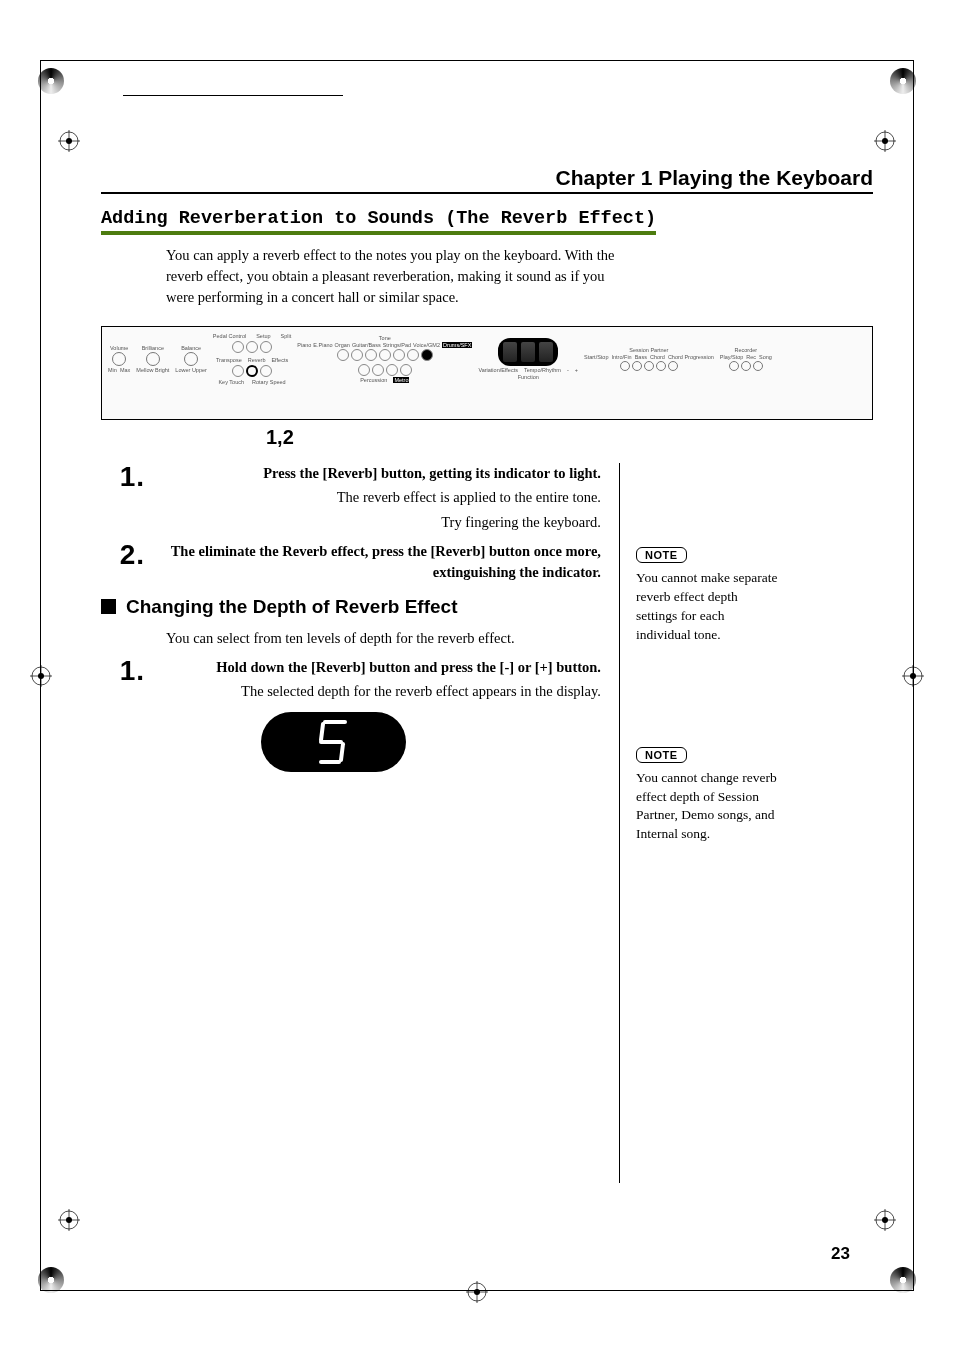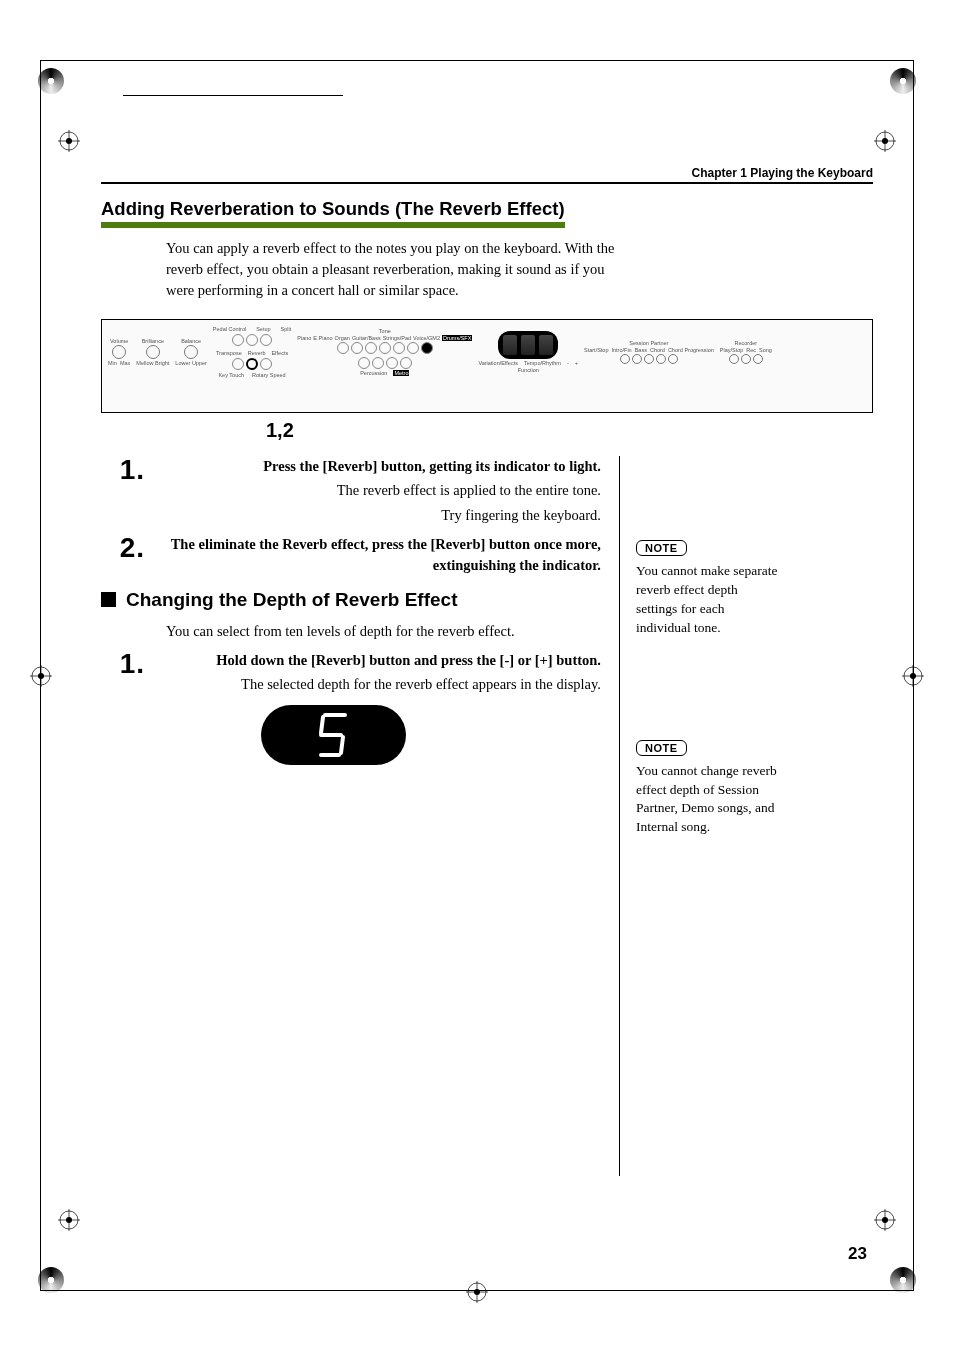--- a/index.html
+++ b/index.html
@@ -45,31 +45,31 @@
     align-items: center;
     gap: 6px;
   }
   .thin-rule {
     border: 0; border-top: 0.5px solid #000; margin: 4px 0 70px 22px; width: 220px;
   }
   .chapter-title {
     text-align: right;
     font-family: "Trebuchet MS", Arial, sans-serif;
     font-weight: bold;
-    font-size: 12px;
+    font-size: 21px;
     margin-bottom: 2px;
   }
   .chapter-rule {
     border: 0; border-top: 2px solid #000; margin: 0 0 14px 0;
   }
   .section-title {
-    font-family: Liberation Sans, sans-serif;
+    font-family: Liberation Mono, monospace;
     font-weight: bold;
     font-size: 18.5px;
-    border-bottom: 6px solid #4d7c0f;
+    border-bottom: 4px solid #4d7c0f;
     padding-bottom: 2px;
     display: inline-block;
     margin-bottom: 10px;
   }
   .intro-para {
     font-size: 14.5px;
     line-height: 1.45;
     margin: 0 0 18px 65px;
     max-width: 450px;
   }
@@ -177,21 +177,21 @@
   .note-text {
     font-size: 13.5px;
     line-height: 1.4;
     margin-top: 6px;
   }
   .note-block { margin-top: 82px; }
   .note-block + .note-block { margin-top: 100px; }
   .page-number {
     position: absolute;
     bottom: 26px;
-    right: 46px;
+    right: 63px;
     font-family: "Trebuchet MS", Arial, sans-serif;
     font-weight: bold;
     font-size: 17px;
   }
 </style>
 </head>
 <body>
 
 <div class="color-bar cb-tl"></div>
 <div class="color-bar cb-tr"></div>

